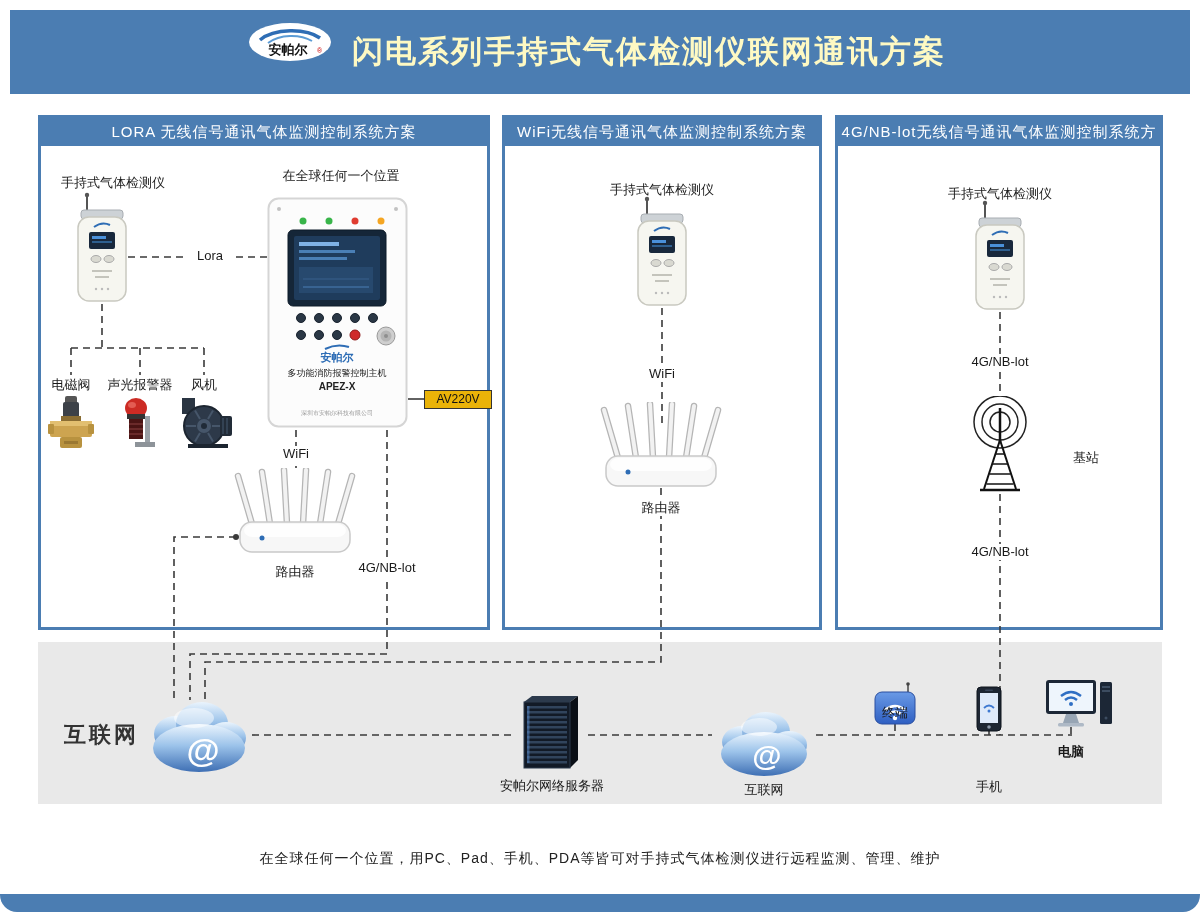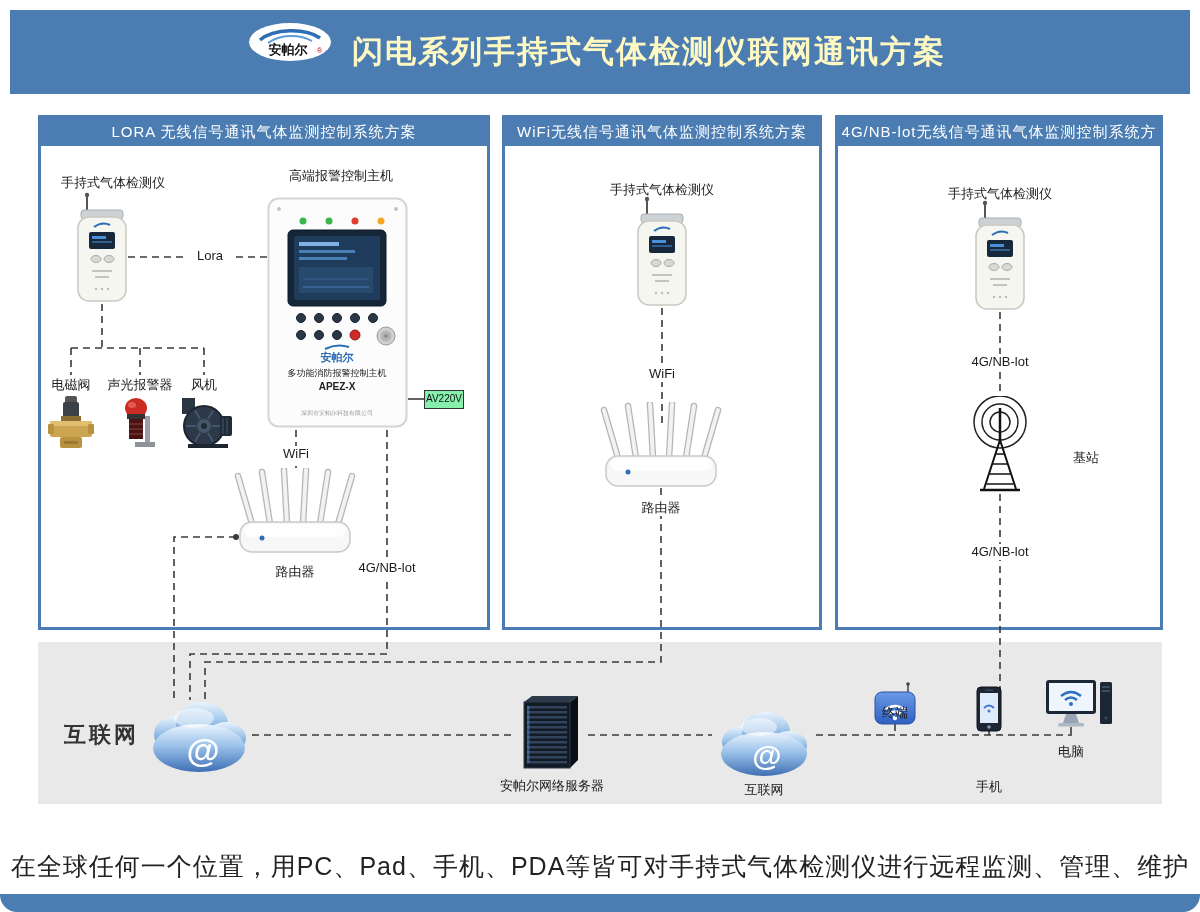--- a/index.html
+++ b/index.html
@@ -20,28 +20,28 @@
   #panel-4g   { left:835px; width:328px; }
 
   .band { position:absolute; left:38px; top:642px; width:1124px; height:162px; background:#e9e9e9; }
 
   .lines { position:absolute; left:0; top:0; width:1200px; height:912px; pointer-events:none; }
 
   .device { position:absolute; }
 
   .lbl { position:absolute; font-size:13px; color:#1a1a1a; text-align:center; line-height:16px; }
   .lbl.bg { background:#fff; }
-  .power-box { position:absolute; left:424px; top:390px; width:40px; height:19px;
-               border:1.5px solid #333; background:#86efac; font-size:10px; text-align:center;
+  .power-box { position:absolute; left:424px; top:390px; width:68px; height:19px;
+               border:1.5px solid #333; background:#eab308; font-size:12px; text-align:center;
                line-height:16px; color:#111; }
   .internet-big { position:absolute; left:64px; top:720px; font-size:22px; font-weight:bold;
                   color:#333; letter-spacing:3px; }
 
   .footer-note { position:absolute; left:0; top:850px; width:1200px; text-align:center;
-                 font-size:25px; color:#222; font-weight:500; letter-spacing:1px; }
+                 font-size:14px; color:#222; font-weight:500; letter-spacing:1px; }
   .footer-bar { position:absolute; left:0; top:894px; width:1200px; height:18px; background:#4b7db2; }
 </style>
 </head>
 <body>
 
 <div class="page">
 
   <div class="header">
     <svg class="logo" viewBox="0 0 84 40">
       <ellipse cx="42" cy="20" rx="41" ry="19" fill="#ffffff"></ellipse>
@@ -365,21 +365,21 @@
     <circle cx="25" cy="24" r="2" fill="#2f6fc4"></circle>
     <polygon points="20,34 30,34 33,43 17,43" fill="#97a5b4"></polygon>
     <rect x="12" y="43" width="26" height="3.5" rx="1.5" fill="#aeb9c6"></rect>
     <rect x="54" y="2" width="12" height="42" rx="1.5" fill="#1c2736"></rect>
     <rect x="56" y="6" width="8" height="2" fill="#3c4c60"></rect>
     <rect x="56" y="10" width="8" height="2" fill="#3c4c60"></rect>
     <circle cx="60" cy="38" r="1.5" fill="#3c4c60"></circle>
   </svg>
 
   <div class="lbl" style="left:53px; top:175px; width:120px;">手持式气体检测仪</div>
-  <div class="lbl" style="left:276px; top:168px; width:130px;">高端报警控制主机</div>
+  <div class="lbl" style="left:276px; top:168px; width:130px;">在全球任何一个位置</div>
   <div class="lbl bg" style="left:188px; top:248px; width:44px;">Lora</div>
   <div class="lbl bg" style="left:49px; top:377px; width:44px;">电磁阀</div>
   <div class="lbl bg" style="left:105px; top:377px; width:70px;">声光报警器</div>
   <div class="lbl bg" style="left:184px; top:377px; width:40px;">风机</div>
   <div class="power-box">AV220V</div>
   <div class="lbl bg" style="left:276px; top:446px; width:40px;">WiFi</div>
   <div class="lbl" style="left:262px; top:564px; width:66px;">路由器</div>
   <div class="lbl bg" style="left:352px; top:560px; width:70px;">4G/NB-lot</div>
 
   <div class="lbl" style="left:602px; top:182px; width:120px;">手持式气体检测仪</div>
@@ -389,18 +389,18 @@
   <div class="lbl" style="left:940px; top:186px; width:120px;">手持式气体检测仪</div>
   <div class="lbl bg" style="left:965px; top:354px; width:70px;">4G/NB-lot</div>
   <div class="lbl" style="left:1064px; top:450px; width:44px;text-align:center;">基站</div>
   <div class="lbl bg" style="left:965px; top:544px; width:70px;">4G/NB-lot</div>
 
   <div class="internet-big">互联网</div>
   <div class="lbl" style="left:492px; top:778px; width:120px;">安帕尔网络服务器</div>
   <div class="lbl" style="left:724px; top:782px; width:80px;">互联网</div>
   <div class="lbl" style="left:873px; top:705px; width:44px;">终端</div>
   <div class="lbl" style="left:967px; top:744px; width:44px;margin-top:35px;">手机</div>
-  <div class="lbl" style="left:1049px; top:744px; width:44px;">电脑</div>
+  <div class="lbl" style="left:1049px; top:744px; width:44px;font-weight:bold;">电脑</div>
 
   <div class="footer-note">在全球任何一个位置，用PC、Pad、手机、PDA等皆可对手持式气体检测仪进行远程监测、管理、维护</div>
   <div class="footer-bar"></div>
 
 </div>
 
 </body></html>

